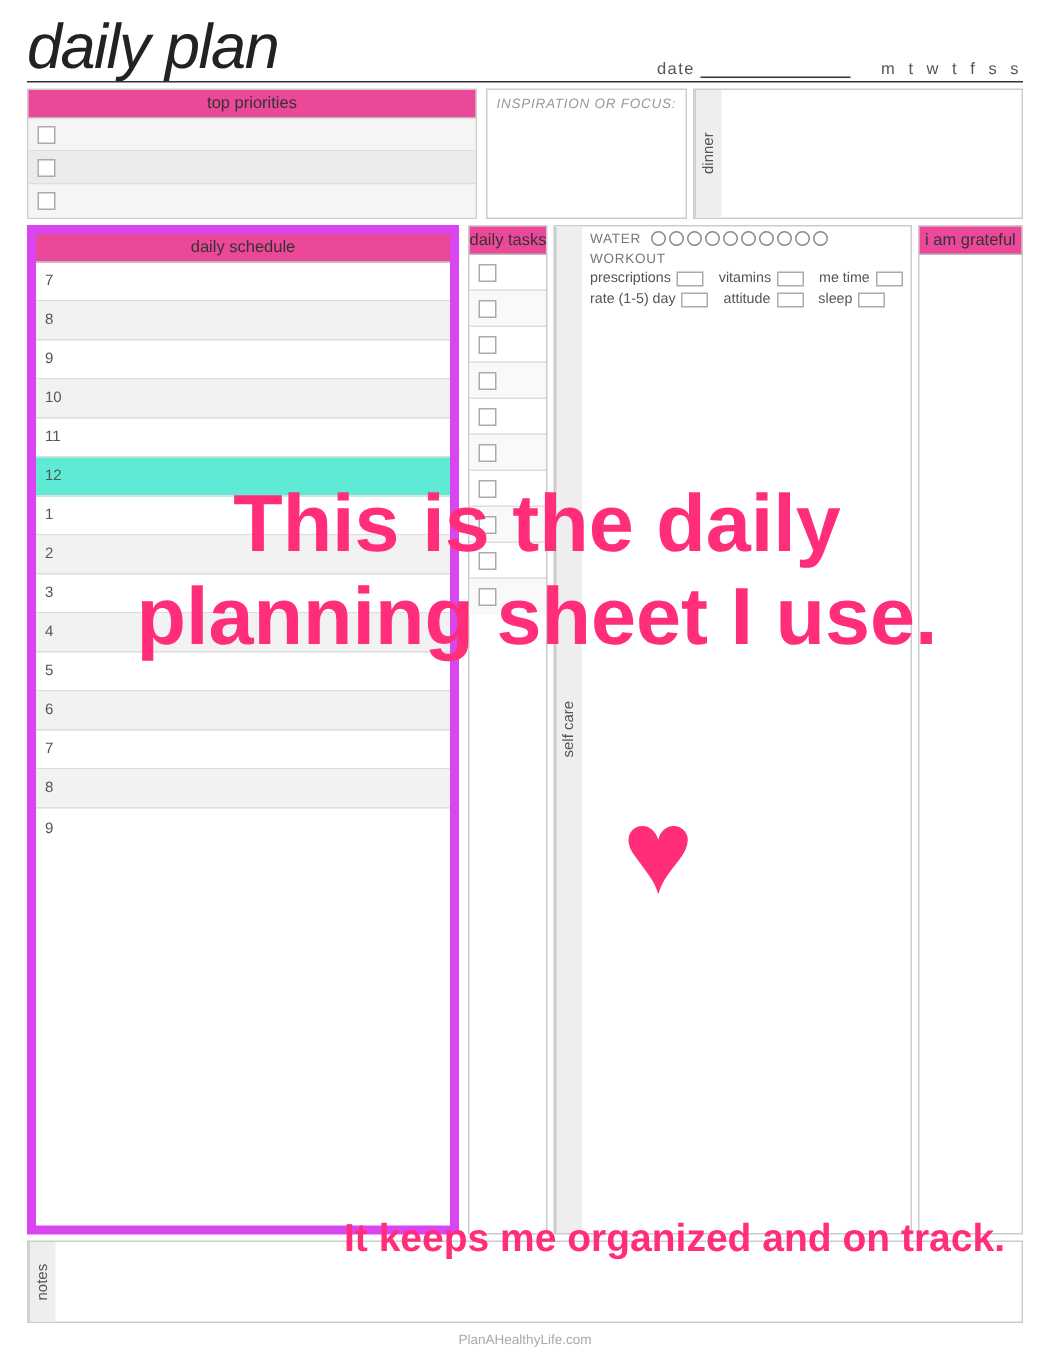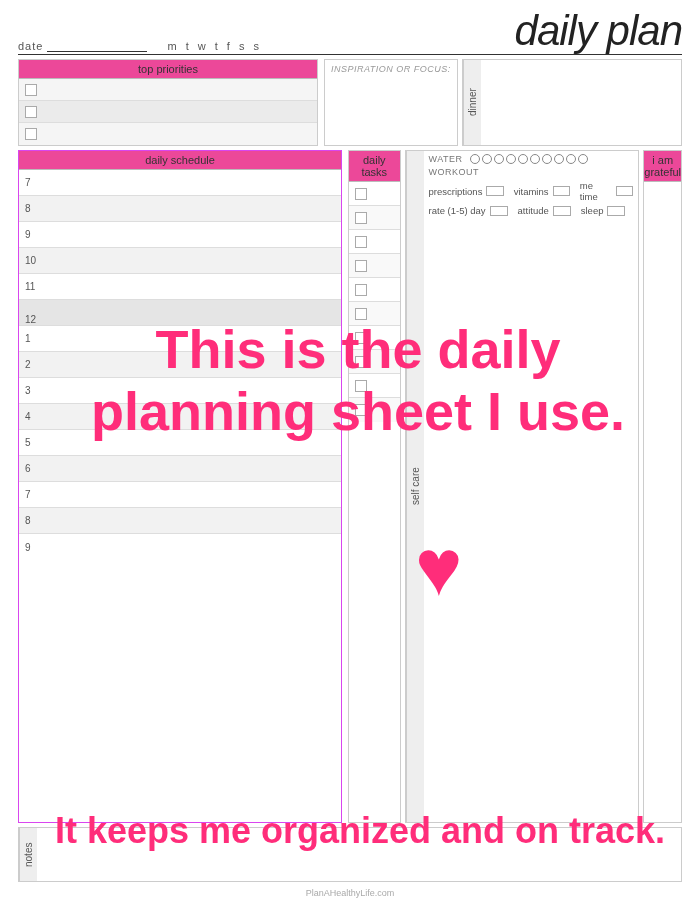--- a/index.html
+++ b/index.html
@@ -116,22 +116,22 @@
     
     .middle-section {
       display: flex;
       gap: 6px;
       flex: 1;
       min-height: 0;
     }
 
     
     .daily-schedule {
-      width: 324px;
-      border: 1px solid #d946ef;
+      width: 288px;
+      border: 6px solid #d946ef;
       display: flex;
       flex-direction: column;
     }
     .time-rows {
       display: flex;
       flex-direction: column;
       flex: 1;
     }
     .time-row {
       display: flex;
@@ -281,45 +281,45 @@
       font-weight: bold;
       color: #ff2d7a;
       text-align: center;
       line-height: 1.15;
     }
     .overlay-text-notes {
       position: absolute;
       top: 810px;
       left: 50px;
       width: 620px;
-      font-size: 36px;
+      font-size: 26px;
       font-weight: bold;
       color: #ff2d7a;
-      text-align: center;
+      text-align: right;
     }
     .overlay-heart {
       position: absolute;
       top: 522px;
       left: 415px;
       font-size: 80px;
       color: #ff2d7a;
     }
   </style>
 </head>
 <body>
 
 <div class="page">
 
   <div class="header">
+    <div style="font-size:42px;font-weight:300;color:#222;letter-spacing:-1px;line-height:1;font-style:italic;">daily plan</div>
     <div style="display:flex;align-items:flex-end;gap:0">
       <span style="font-size:11px;color:#555;letter-spacing:1px;">date</span>
       <span class="date-line" style="display:inline-block;border-bottom:1px solid #333;width:100px;margin-left:4px;margin-right:20px;">&nbsp;</span>
       <span style="font-size:11px;color:#555;letter-spacing:3px;">m  t  w  t  f  s  s</span>
     </div>
-    <div style="font-size:42px;font-weight:300;color:#222;letter-spacing:-1px;line-height:1;font-style:italic;">daily plan</div>
   </div>
 
   <div class="top-section">
 
     <div class="top-priorities">
       <div class="section-header">top priorities</div>
       <div class="priority-rows">
         <div class="priority-row">
           <div class="checkbox"></div>
         </div>
@@ -356,21 +356,21 @@
           </div>
         <div class="time-row">
             <span class="time-label">9</span>
           </div>
         <div class="time-row" style="background:#f2f2f2;">
             <span class="time-label">10</span>
           </div>
         <div class="time-row">
             <span class="time-label">11</span>
           </div>
-        <div class="time-row" style="background:#e5e5e5;align-items:flex-end;">
+        <div class="time-row" style="background:#5eead4;">
             <span class="time-label">12</span>
           </div>
         <div class="time-row">
             <span class="time-label">1</span>
           </div>
         <div class="time-row" style="background:#f2f2f2;">
             <span class="time-label">2</span>
           </div>
         <div class="time-row">
             <span class="time-label">3</span>

